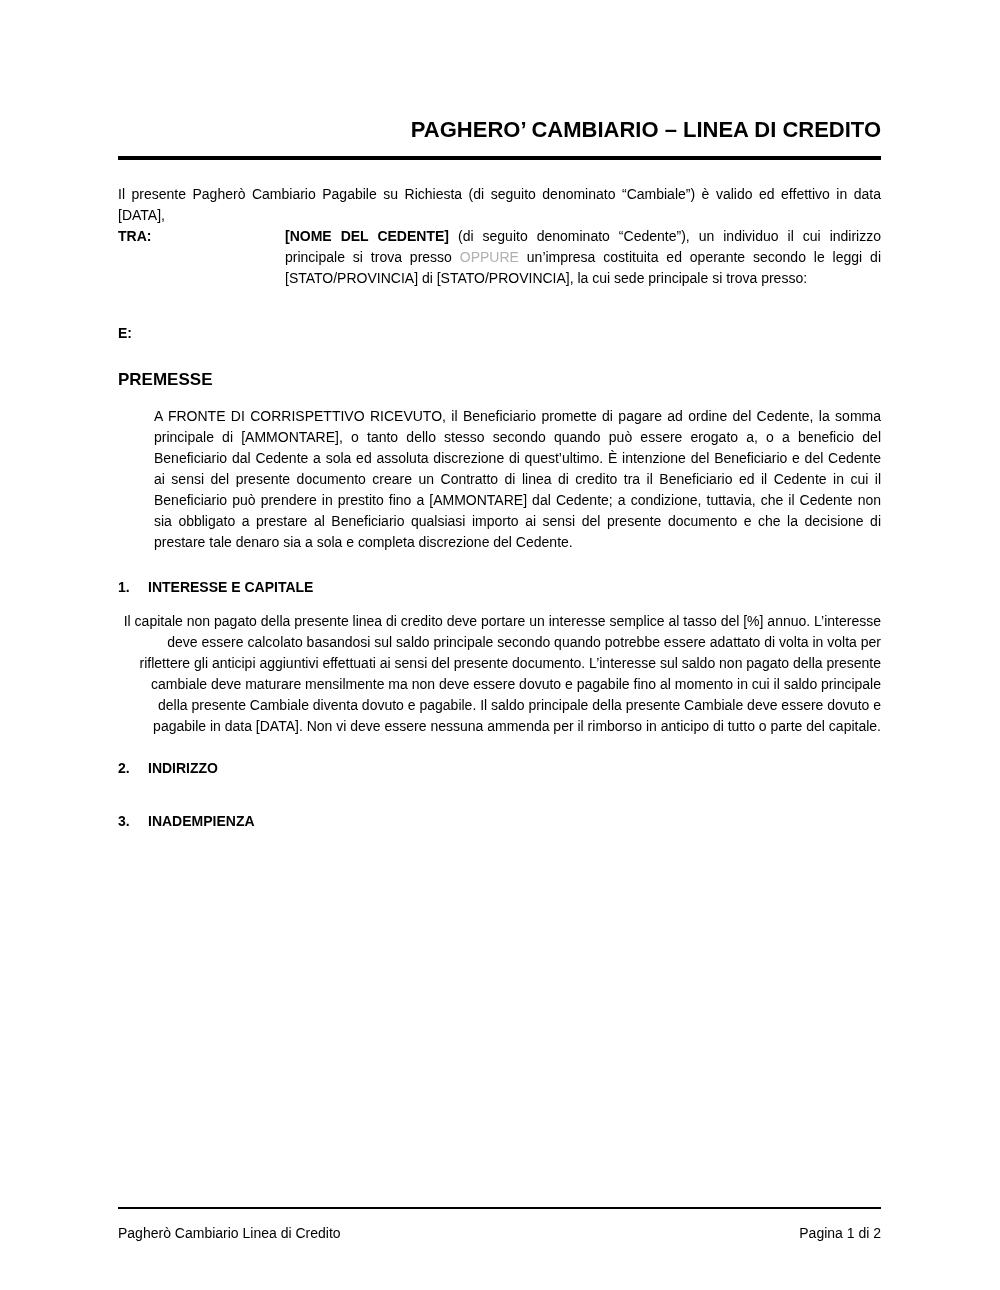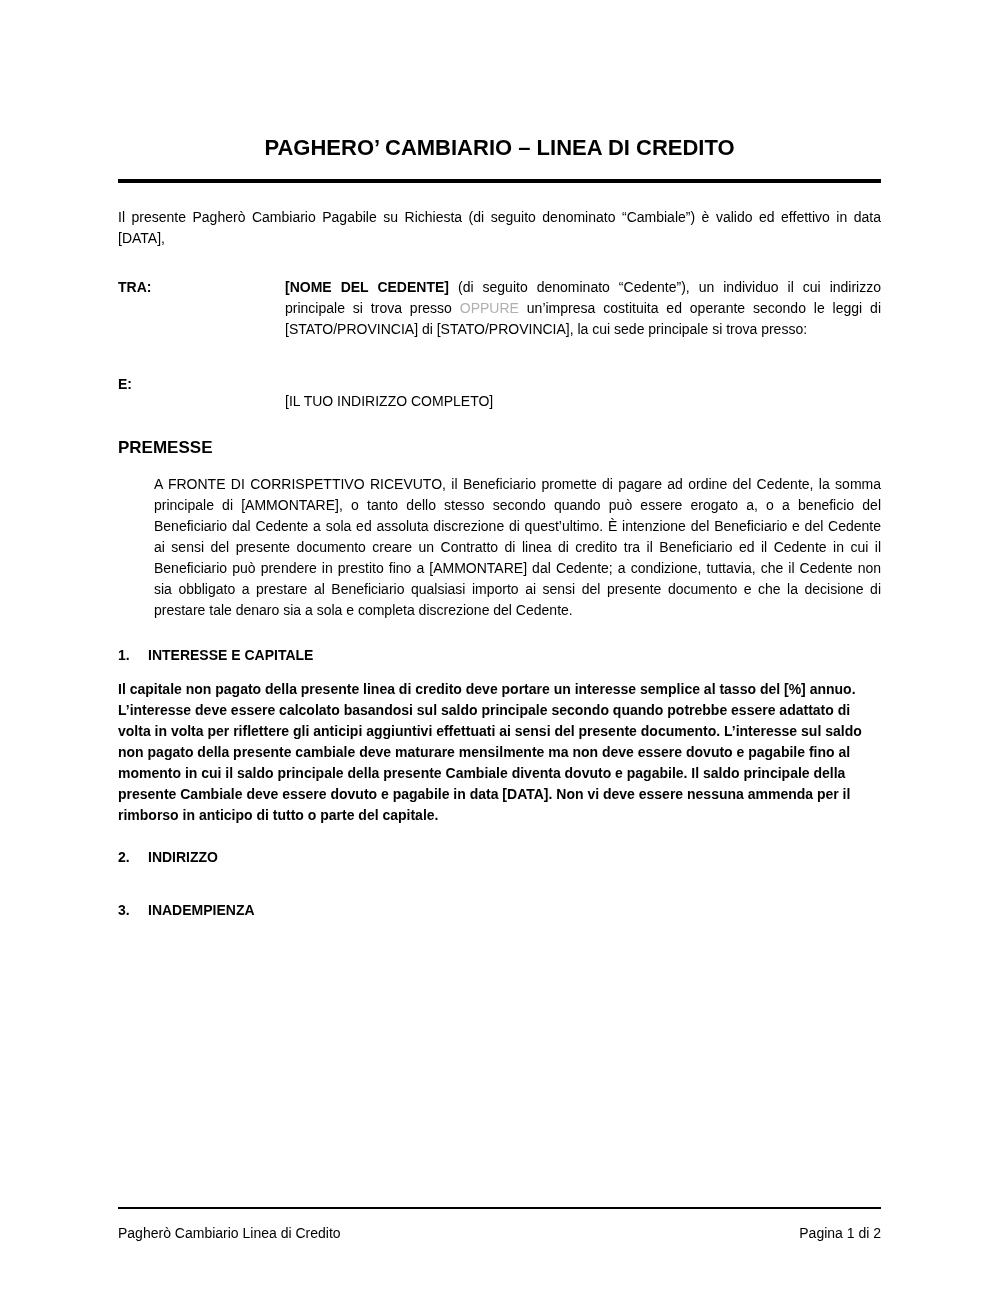--- a/index.html
+++ b/index.html
@@ -23,39 +23,39 @@
     height: 1290px;
     background: var(--page_background);
     overflow: hidden;
   }
   .content {
     padding: 116px 119px 0 118px;
     font-size: 14px;
     line-height: 21px;
   }
   .doc-title {
-    margin: 18px;
+    margin: 0;
     font-size: 22px;
     line-height: 27px;
     font-weight: bold;
-    text-align: center;
+    text-align: right;
     white-space: nowrap;
   }
   .title-rule {
     height: 4px;
     background: var(--rule);
     margin-top: 13px;
   }
   p { margin: 0; }
   .intro {
     margin-top: 24px;
     text-align: justify;
   }
   .party { display: flex; }
-  .party-tra { margin-top: 28px; }
+  .party-tra { }
   .party-e   { margin-top: 34px; }
   .party-label {
     width: 167px;
     flex: 0 0 167px;
     font-weight: bold;
   }
   .party-content { flex: 1; }
   .party-text { text-align: justify; }
   .party-name { font-weight: bold; }
   .oppure { color: var(--muted_or); }
@@ -75,21 +75,21 @@
     display: flex;
     margin: 0;
     font-size: 14px;
     line-height: 21px;
     font-weight: bold;
   }
   .sec-heading-1 { margin-top: 24px; }
   .sec-heading-2 { margin-top: 21px; }
   .sec-heading-3 { margin-top: 32px; }
   .sec-num { width: 30px; flex: 0 0 30px; }
-  .sec-body { margin-top: 13px; text-align: left; font-weight: bold; }
+  .sec-body { margin-top: 13px; text-align: right; }
   .sec-body-2 { margin-top: 15px; }
   .footer {
     position: absolute;
     left: 118px;
     right: 119px;
     top: 1207px;
     border-top: 2px solid var(--rule);
     padding-top: 14px;
     display: flex;
     justify-content: space-between;
@@ -111,21 +111,20 @@
     <div class="party party-tra">
       <div class="party-label">TRA:</div>
       <div class="party-content">
         <p class="party-text"><span class="party-name">[NOME DEL CEDENTE]</span><span> (di seguito denominato “Cedente”), un individuo il cui indirizzo principale si trova presso </span><span class="oppure">OPPURE</span><span> un’impresa costituita ed operante secondo le leggi di [STATO/PROVINCIA] di [STATO/PROVINCIA], la cui sede principale si trova presso:</span></p>
       </div>
     </div>
 
     <div class="party party-e">
       <div class="party-label">E:</div>
       <div class="party-content">
-        <p class="party-address">[IL TUO INDIRIZZO COMPLETO]</p>
       </div>
     </div>
 
     <h2 class="premesse-heading">PREMESSE</h2>
     <p class="premesse-body">A FRONTE DI CORRISPETTIVO RICEVUTO, il Beneficiario promette di pagare ad ordine del Cedente, la somma principale di [AMMONTARE], o tanto dello stesso secondo quando può essere erogato a, o a beneficio del Beneficiario dal Cedente a sola ed assoluta discrezione di quest’ultimo. È intenzione del Beneficiario e del Cedente ai sensi del presente documento creare un Contratto di linea di credito tra il Beneficiario ed il Cedente in cui il Beneficiario può prendere in prestito fino a [AMMONTARE] dal Cedente; a condizione, tuttavia, che il Cedente non sia obbligato a prestare al Beneficiario qualsiasi importo ai sensi del presente documento e che la decisione di prestare tale denaro sia a sola e completa discrezione del Cedente.</p>
 
     <div class="section">
       <h2 class="sec-heading sec-heading-1">
         <span class="sec-num">1.</span>
         <span class="sec-title">INTERESSE E CAPITALE</span>

